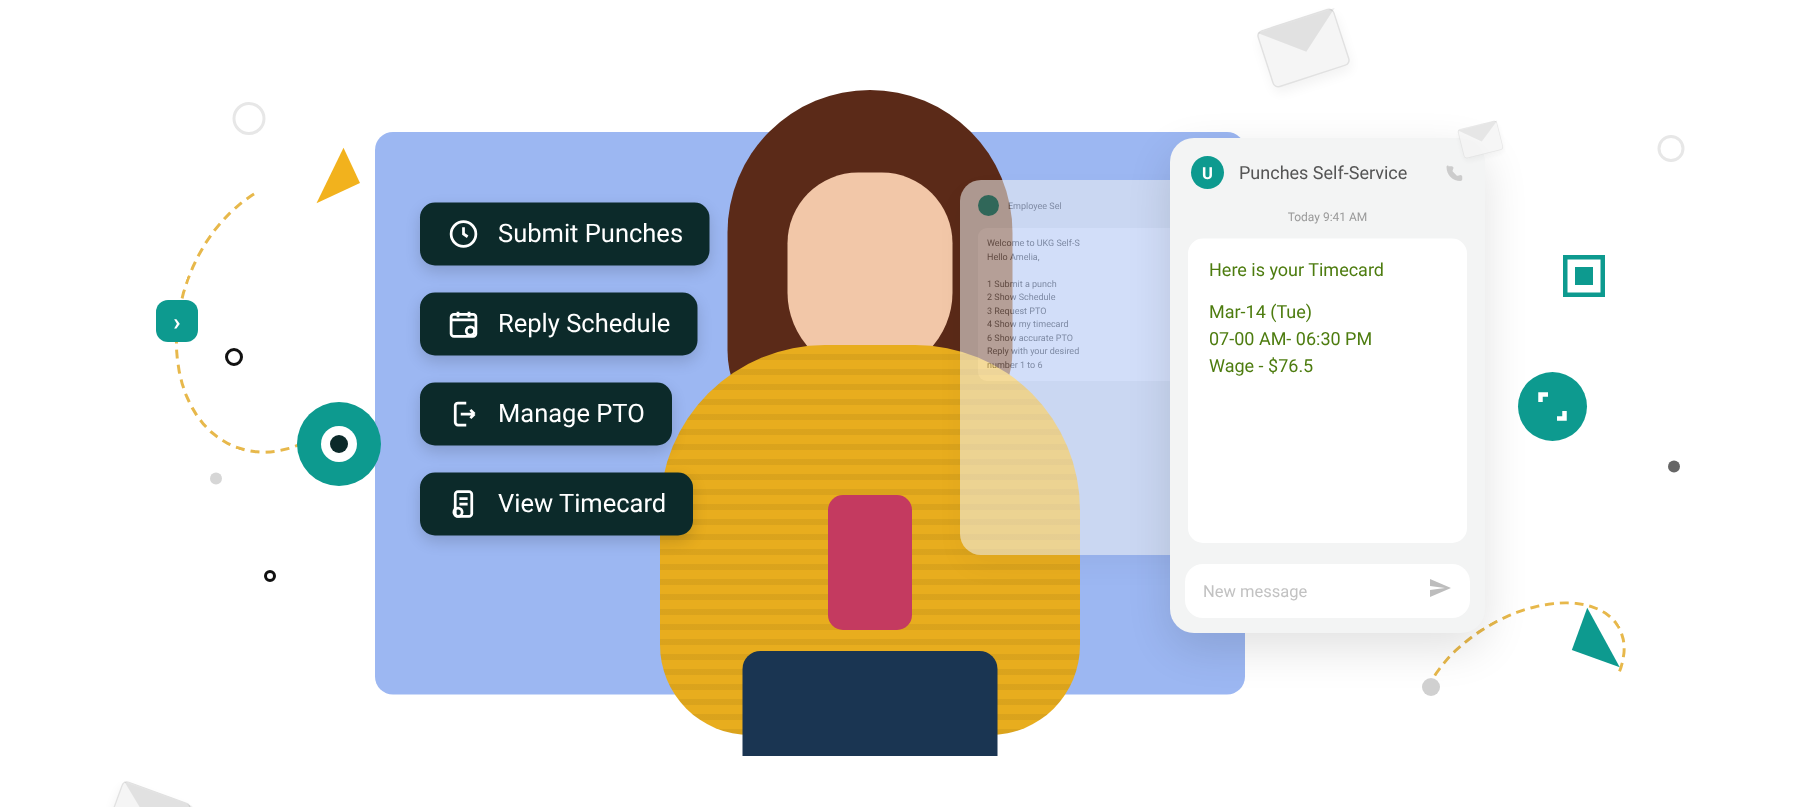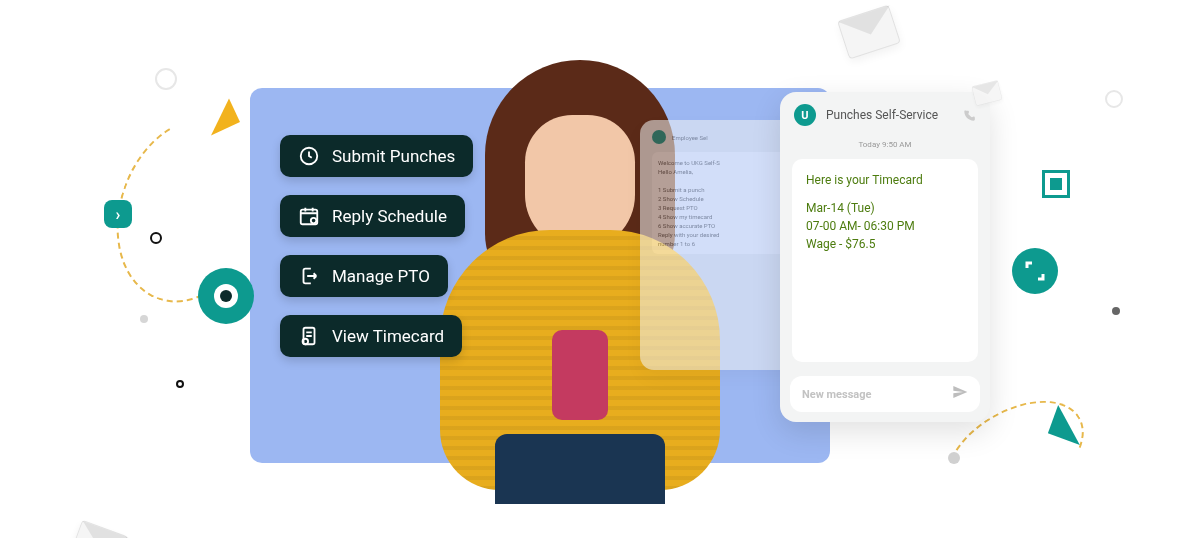--- a/index.html
+++ b/index.html
@@ -213,21 +213,20 @@
     .chat-front .bubble .title-line {
       margin-bottom: 10px;
     }
     .chat-front .input-row {
       display: flex;
       align-items: center;
       background: #fff;
       border-radius: 12px;
       margin: 10px;
       padding: 8px 12px;
-      font-weight: bold;
     }
     .chat-front .input-row .placeholder {
       flex: 1;
       color: #c2c2c2;
       font-size: 11px;
     }
     .chat-front .input-row .send {
       color: #bdbdbd;
     }
 
@@ -439,21 +438,21 @@
       <div class="header-left">
         <div class="avatar">U</div>
         <div class="title">Punches Self-Service</div>
       </div>
       <span class="phone-icon">
         <svg viewBox="0 0 24 24" width="14" height="14" fill="#ccc">
             <path d="M6 2c-1 0-2 1-2 2 0 9 7 16 16 16 1 0 2-1 2-2v-3c0-1-1-2-2-2l-3 1c-1 0-1 0-2-1l-3-3c-1-1-1-1-1-2l1-3c0-1-1-2-2-2H6z"></path>
           </svg>
       </span>
     </div>
-    <div class="timeline">Today 9:50 AM</div>
+    <div class="timeline">Today 9:41 AM</div>
     <div class="bubble">
       <div class="title-line">Here is your Timecard</div>
       <div>
         <div>Mar-14 (Tue)</div>
         <div>07-00 AM- 06:30 PM</div>
         <div>Wage - $76.5</div>
       </div>
     </div>
     <div class="input-row">
       <div class="placeholder">New message</div>

